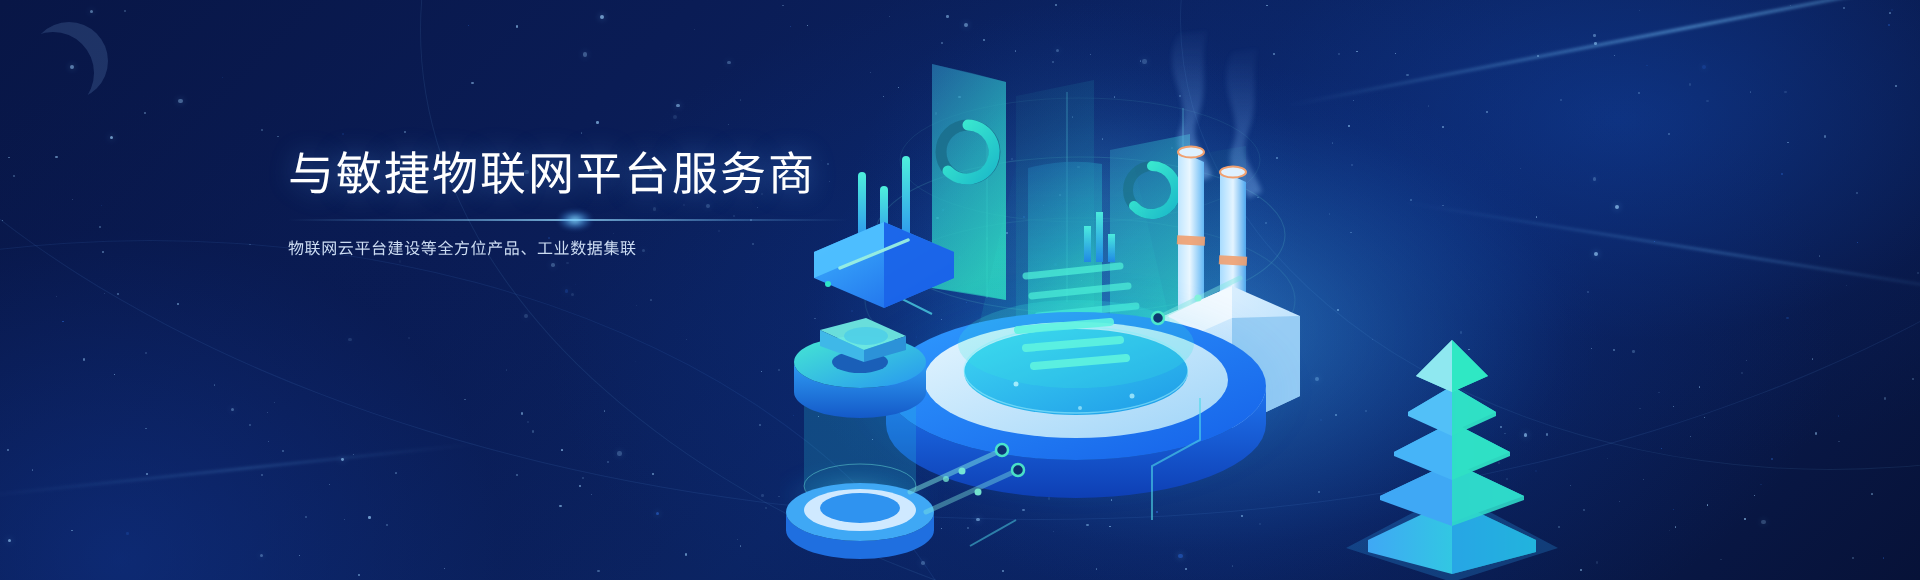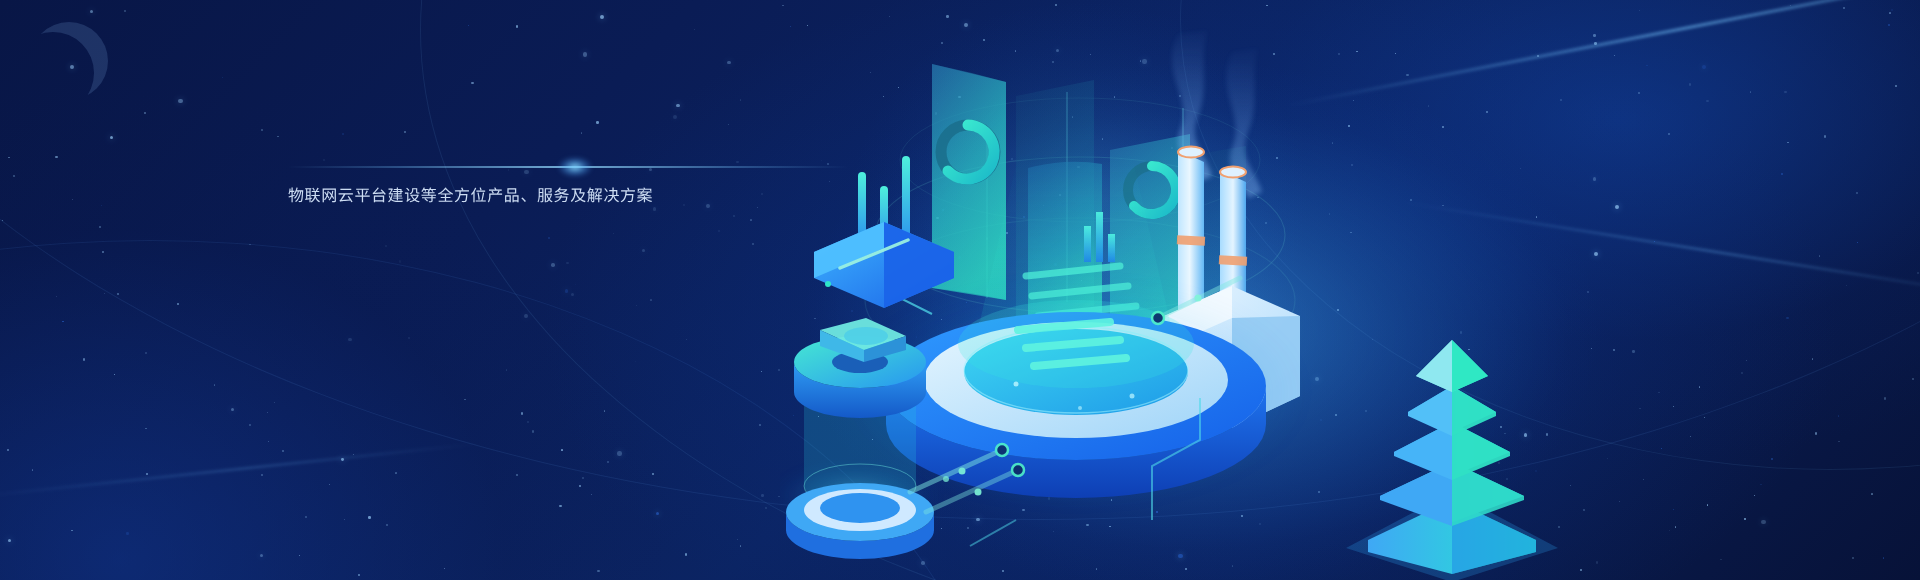--- a/index.html
+++ b/index.html
@@ -401,22 +401,23 @@
   <div class="arc a1"></div>
   <div class="arc a2"></div>
   <div class="arc a3"></div>
   <div class="arc a4"></div>
 
   <div class="beam b1"></div>
   <div class="beam b2"></div>
   <div class="beam b3"></div>
 
   <div class="content">
+    <div class="headline">与敏捷物联网平台服务商</div>
     <div class="divider"></div>
-    <div class="subtitle">物联网云平台建设等全方位产品、服务及解决方案</div>
+    <div class="subtitle">物联网云平台建设等全方位产品、工业数据集联</div>
   </div>
 
   <div class="illus">
   <svg width="1140" height="580" viewBox="0 0 1140 580" xmlns="http://www.w3.org/2000/svg">
     <defs>
       <linearGradient id="gPanel" x1="0" y1="0" x2="0.4" y2="1">
         <stop offset="0%" stop-color="#2a7fb5" stop-opacity="0.72"></stop>
         <stop offset="55%" stop-color="#2cc3c8" stop-opacity="0.78"></stop>
         <stop offset="100%" stop-color="#2fe0c4" stop-opacity="0.88"></stop>
       </linearGradient>

